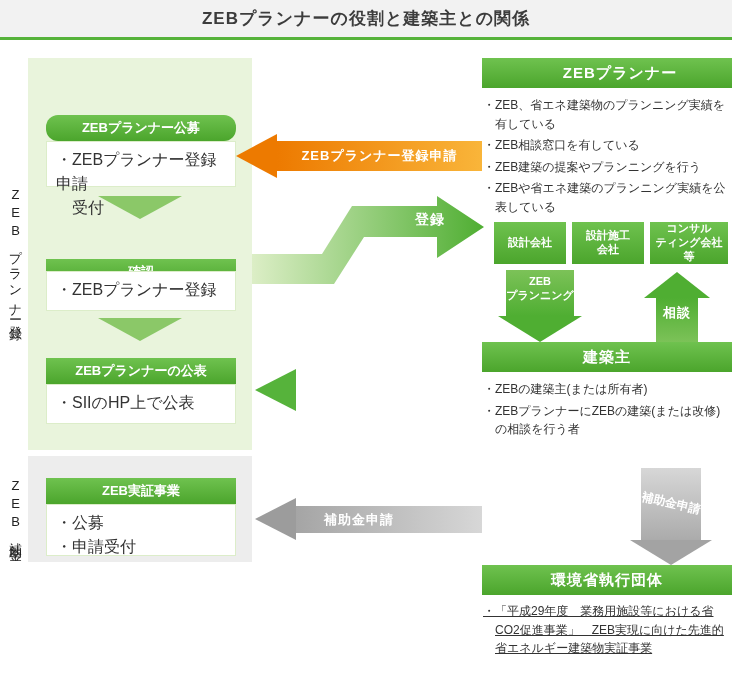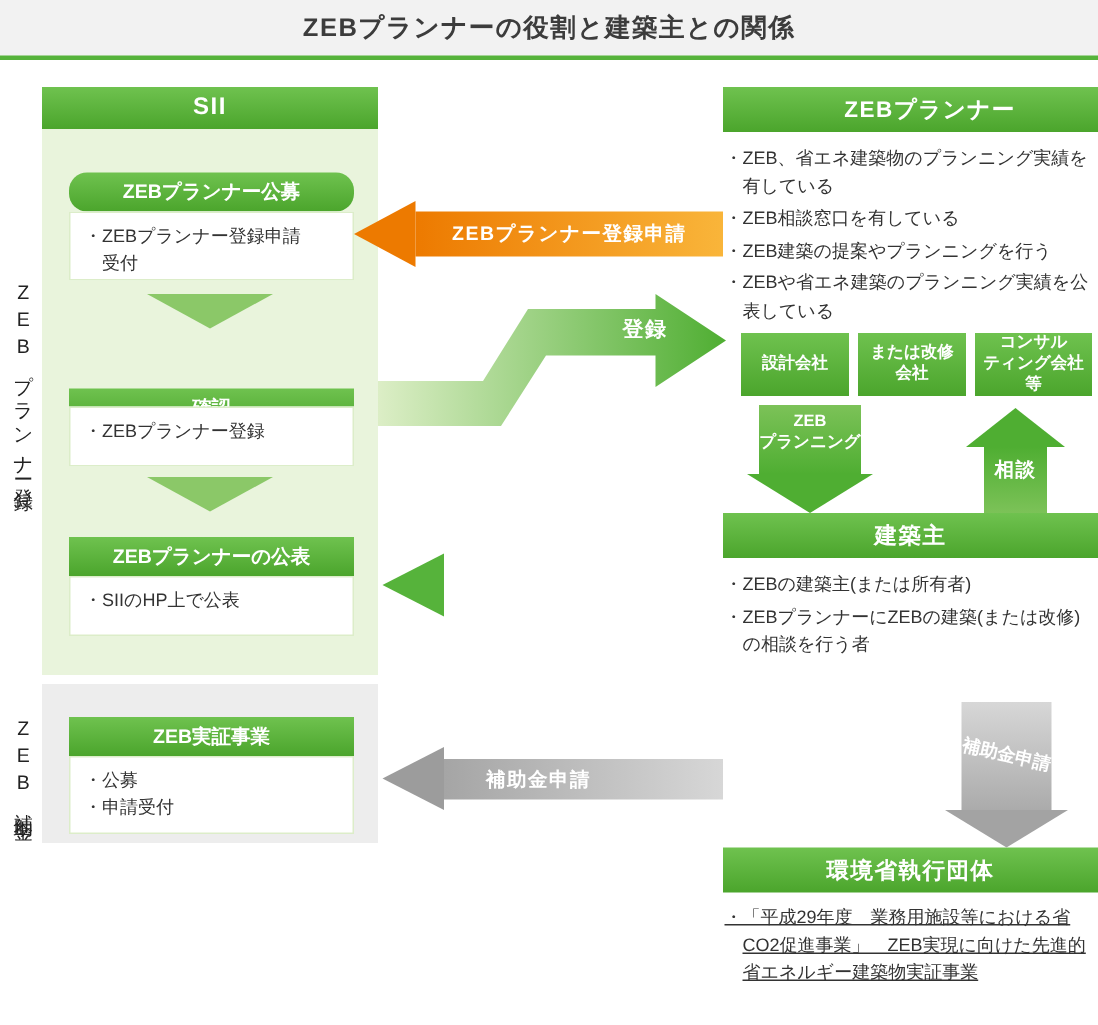--- a/index.html
+++ b/index.html
@@ -23,21 +23,21 @@
   .panel-gray{background:var(--panel-gray,#ededed);}
   .green-box{
     background:linear-gradient(180deg,var(--green-light,#6fc24f),var(--green-dark,#4ba52c));
     color:#fff;font-weight:bold;display:flex;align-items:center;justify-content:center;
     text-align:center;
   }
   .hdr-lg{font-size:16px;letter-spacing:1px;}
   .hdr-md{font-size:15px;letter-spacing:1px;}
   .step-title{font-size:13px;}
   .white-box{
-    background:#fff;font-size:12px;line-height:1.5;padding:6px 9px;box-sizing:border-box;
+    background:#fff;font-size:16px;line-height:1.5;padding:6px 9px;box-sizing:border-box;
     border:1px solid #dcedc9;
   }
   .pre{white-space:pre-line;}
   .chev{width:0;height:0;border-left:42px solid transparent;border-right:42px solid transparent;
         border-top:23px solid #8bc868;}
   .bullets{font-size:12px;line-height:1.55;}
   .bullets .b{padding-left:1em;text-indent:-1em;margin-bottom:3px;}
   .company{
     background:linear-gradient(180deg,var(--green-light,#6fc24f),var(--green-dark,#4ba52c));
     color:#fff;font-weight:bold;font-size:11px;line-height:1.25;
@@ -74,21 +74,20 @@
 <div class="canvas">
 
   <div class="abs title-bar">
     <span class="page-title">ZEBプランナーの役割と建築主との関係</span>
   </div>
 
   <div class="abs vtext" style="left:2px;top:58px;width:26px;height:392px;">ZEBプランナー登録</div>
   <div class="abs vtext" style="left:2px;top:456px;width:26px;height:106px;">ZEB補助金</div>
 
   <div class="abs panel-green" style="left:28px;top:58px;width:224px;height:392px;"></div>
-  <div class="abs green-box hdr-lg" style="left:28px;top:58px;width:224px;height:28px;">SII</div>
 
   <div class="abs green-box step-title" style="left:46px;top:115px;width:190px;height:26px;border-radius:12px;">ZEBプランナー公募</div>
   <div class="abs white-box pre" style="left:46px;top:141px;width:190px;height:46px;">・ZEBプランナー登録申請
 　受付</div>
 
   <div class="abs chev" style="left:98px;top:196px;"></div>
 
   <div class="abs green-box step-title" style="left:46px;top:245px;width:190px;height:26px;margin-top:14px;">確認</div>
   <div class="abs white-box pre" style="left:46px;top:271px;width:190px;height:40px;">・ZEBプランナー登録</div>
 
@@ -103,21 +102,21 @@
 ・申請受付</div>
 
   <div class="abs green-box hdr-md" style="left:482px;top:58px;width:276px;height:30px;">ZEBプランナー</div>
   <div class="abs bullets" style="left:483px;top:96px;width:248px;">
     <div class="b">・ZEB、省エネ建築物のプランニング実績を有している</div>
     <div class="b">・ZEB相談窓口を有している</div>
     <div class="b">・ZEB建築の提案やプランニングを行う</div>
     <div class="b">・ZEBや省エネ建築のプランニング実績を公表している</div>
   </div>
   <div class="abs company" style="left:494px;top:222px;width:72px;height:42px;">設計会社</div>
-  <div class="abs company" style="left:572px;top:222px;width:72px;height:42px;">または改修
+  <div class="abs company" style="left:572px;top:222px;width:72px;height:42px;">設計施工
 会社</div>
   <div class="abs company" style="left:650px;top:222px;width:78px;height:42px;">コンサル
 ティング会社等</div>
 
   <div class="abs v-arrow-green" style="left:506px;top:270px;width:68px;height:46px;"></div>
   <div class="abs head-down-green" style="left:498px;top:316px;"></div>
   <div class="abs arrow-label pre ctr" style="left:494px;top:274px;width:92px;font-size:11px;line-height:1.3;letter-spacing:0;">ZEB
 プランニング</div>
 
   <div class="abs head-up-green" style="left:644px;top:272px;"></div>

